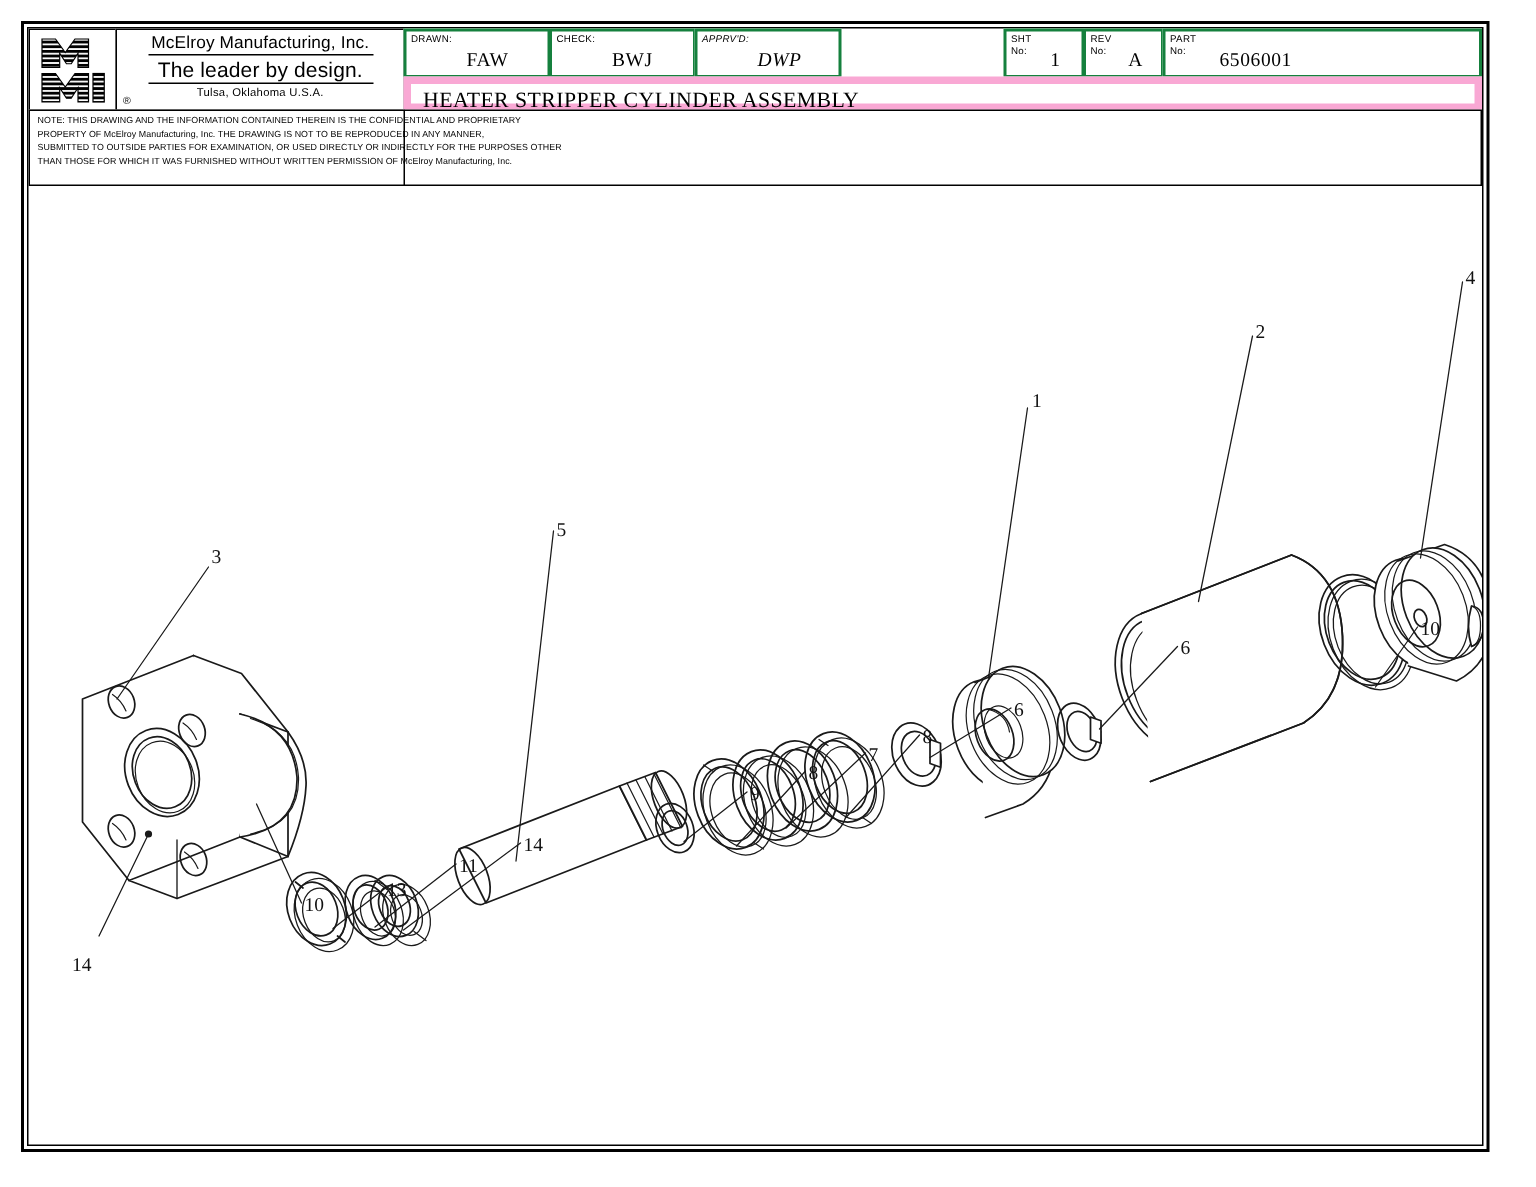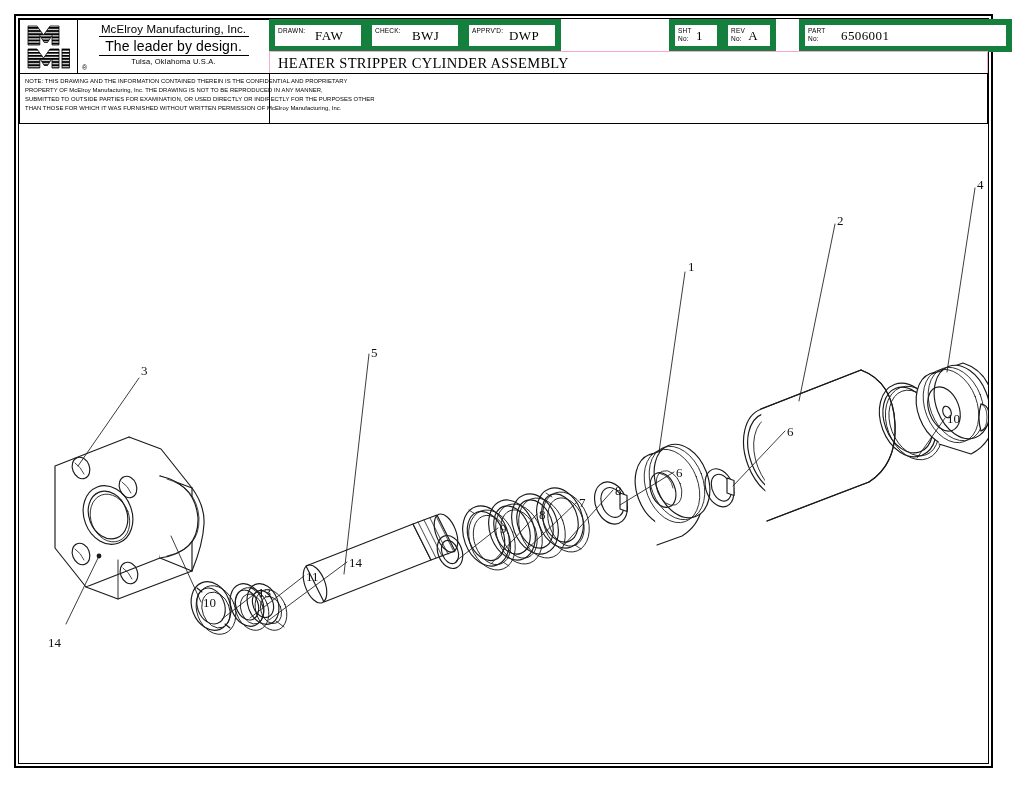--- a/index.html
+++ b/index.html
@@ -42,21 +42,21 @@
   .title-block {
     position: absolute;
     left: 19px; top: 19px;
     width: 969px;
     height: 105px;
     box-sizing: border-box;
   }
   .tb-cell {
     position: absolute;
     box-sizing: border-box;
-    border: 6px solid #15803d;
+    border: 2px solid #15803d;
     background: #fff;
   }
   .tb-label {
     position: absolute;
     left: 3px; top: 2px;
     font-size: 6.5px;
     letter-spacing: .2px;
     line-height: 8px;
     white-space: pre-line;
   }
@@ -135,21 +135,21 @@
     letter-spacing: .05px;
     white-space: nowrap;
     font-family: "Liberation Sans", sans-serif;
   }
 
   
   .desc-box {
     position: absolute;
     left: 250px; top: 32px;
     width: 719px; height: 23px;
-    border: 1px solid #f9a8d4;
+    border: 5px solid #f9a8d4;
     box-sizing: border-box;
     background: #fff;
   }
   .desc-text {
     position: absolute;
     left: 8px; top: 3px;
     font-size: 14.5px;
     font-family: "Liberation Serif", serif;
     letter-spacing: .3px;
   }
@@ -214,39 +214,39 @@
     <div class="tb-cell" style="left:250px;top:0;width:98px;height:33px;">
       <div class="tb-label">DRAWN:</div>
       <div class="tb-value left-ind">FAW</div>
     </div>
 
     <div class="tb-cell" style="left:347px;top:0;width:98px;height:33px;">
       <div class="tb-label">CHECK:</div>
       <div class="tb-value left-ind">BWJ</div>
     </div>
 
-    <div class="tb-cell" style="left:444px;top:0;width:98px;height:33px;">
+    <div class="tb-cell" style="left:444px;top:0;width:98px;height:33px;font-style:italic;">
       <div class="tb-label">APPRV'D:</div>
       <div class="tb-value left-ind">DWP</div>
     </div>
 
 
     <div class="tb-cell" style="left:650px;top:0;width:54px;height:33px;">
       <div class="tb-label">SHT
 No:</div>
       <div class="tb-value" style="text-align:right;padding-right:14px;">1</div>
     </div>
 
     <div class="tb-cell" style="left:703px;top:0;width:54px;height:33px;">
       <div class="tb-label">REV
 No:</div>
       <div class="tb-value" style="text-align:right;padding-right:12px;">A</div>
     </div>
 
-    <div class="tb-cell" style="left:756px;top:0;width:213px;height:33px;margin-left:24px;">
+    <div class="tb-cell" style="left:756px;top:0;width:213px;height:33px;">
       <div class="tb-label">PART
 No:</div>
       <div class="tb-value" style="text-align:left;padding-left:36px;">6506001</div>
     </div>
 
     <div class="desc-box">
       <div class="desc-text">HEATER STRIPPER CYLINDER ASSEMBLY</div>
     </div>
     <div class="blank-box"></div>
 

